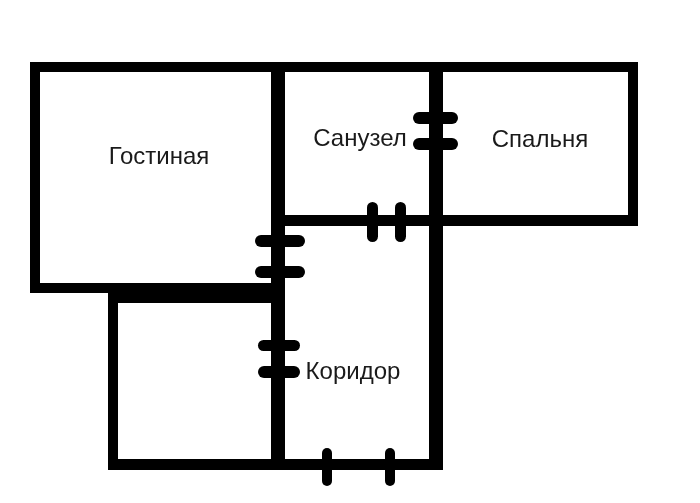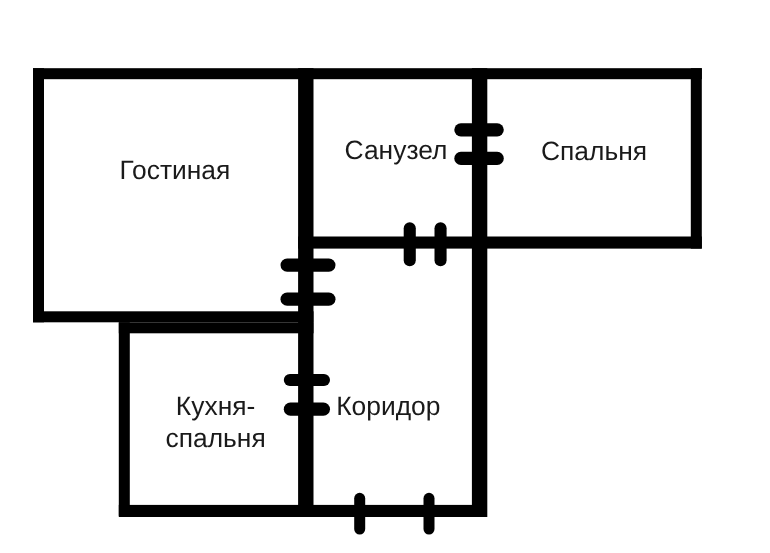--- a/index.html
+++ b/index.html
@@ -64,16 +64,14 @@
     </div>
 
   <div class="room-label" style="left:360px; top:137px;">Санузел</div>
 
   <div class="room-label" style="left:159px; top:155px;">Гостиная</div>
 
   <div class="room-label" style="left:540px; top:138px;">Спальня</div>
 
   <div class="room-label" style="left:353px; top:322px;margin-top:48px;">Коридор</div>
 
-  <div class="room-label" style="left:196px; top:384px;">Кухня-
-спальня</div>
 
 </div>
 
 </body></html>

